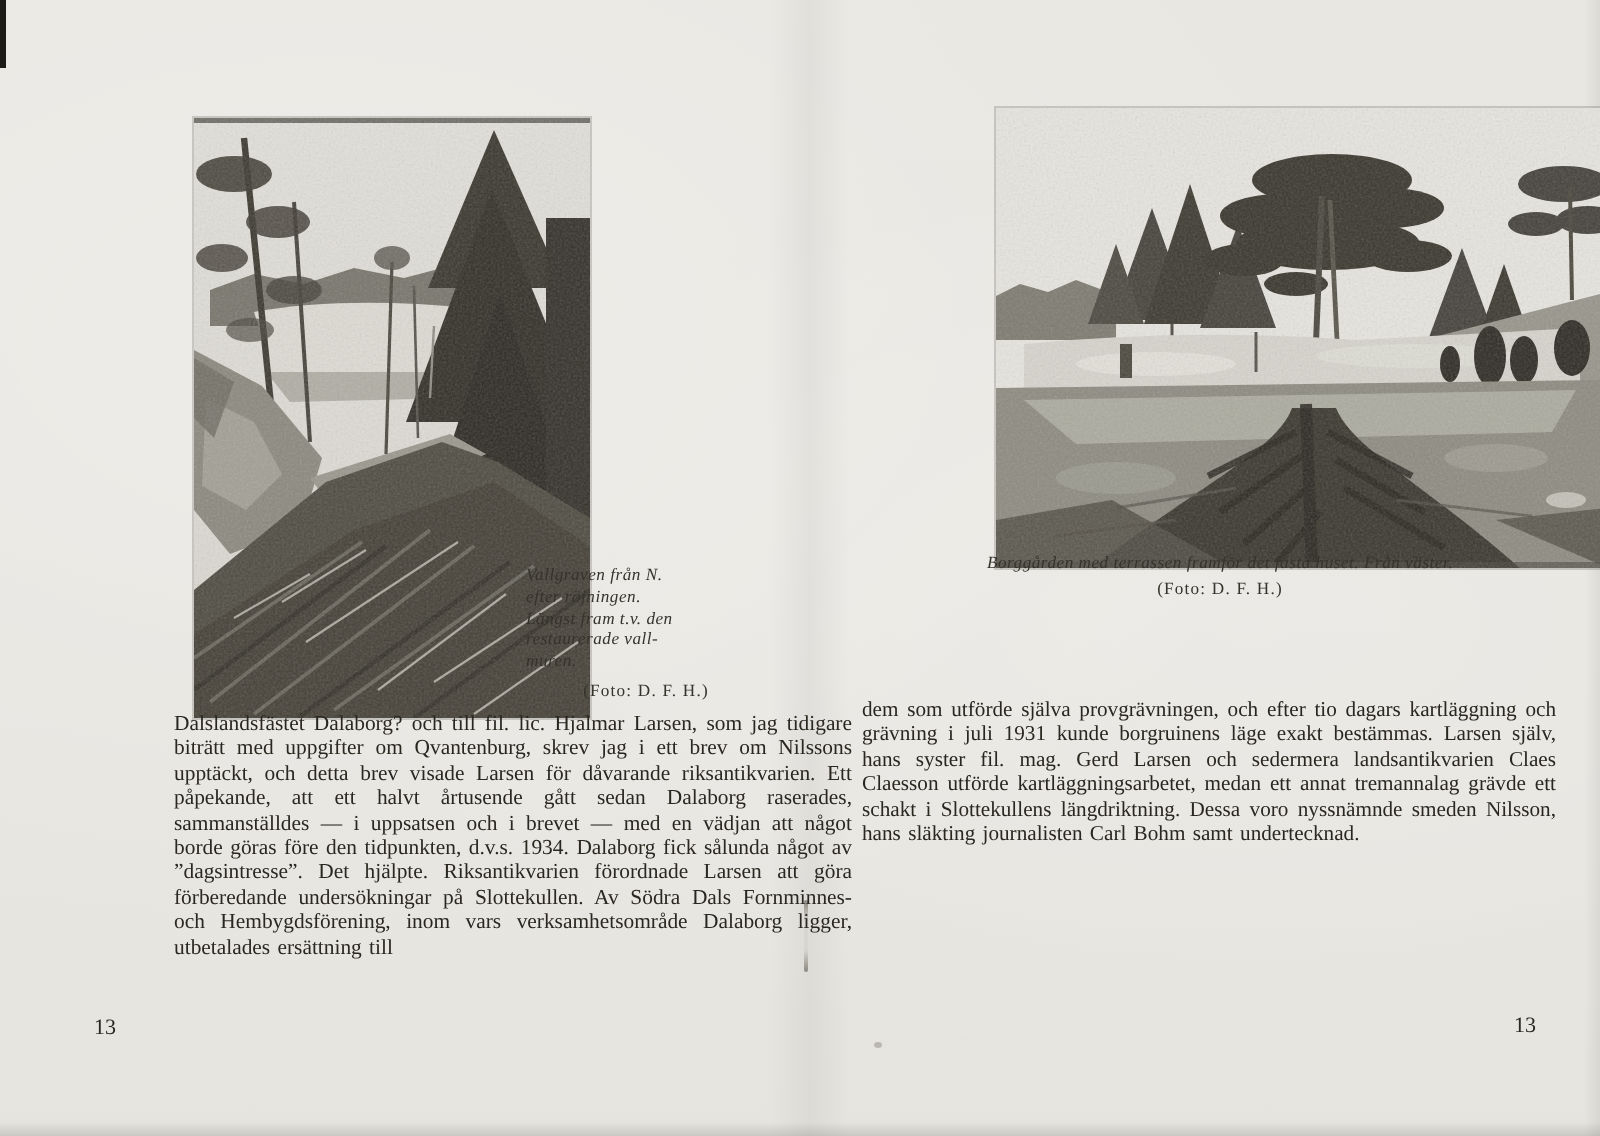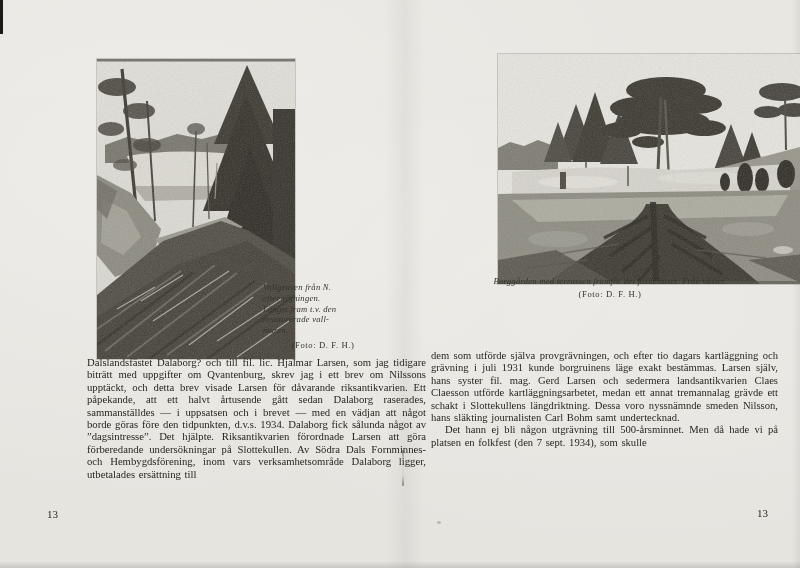--- a/index.html
+++ b/index.html
@@ -226,19 +226,18 @@
       </svg>
     </figure>
 
     <div class="caption caption-right">
       <div class="cap-text">Borggården med terrassen framför det fasta huset. Från väster.</div>
       <div class="cap-credit">(Foto: D. F. H.)</div>
     </div>
 
     <div class="bodytext bodytext-right">
       <p class="noindent">dem som utförde själva provgrävningen, och efter tio dagars kartläggning och grävning i juli 1931 kunde borgruinens läge exakt bestämmas. Larsen själv, hans syster fil. mag. Gerd Larsen och sedermera landsantikvarien Claes Claesson utförde kartläggningsarbetet, medan ett annat tremannalag grävde ett schakt i Slottekullens längdriktning. Dessa voro nyssnämnde smeden Nilsson, hans släkting journalisten Carl Bohm samt undertecknad.</p>
-      <p class="indent">Det hann ej bli någon utgrävning till 500-årsminnet. Men då hade vi på platsen en folkfest (den 7 sept. 1934), som skulle</p>
     </div>
 
     <div class="pagenum pagenum-right">13</div>
   </section>
 
 </div>
 
 </body></html>

